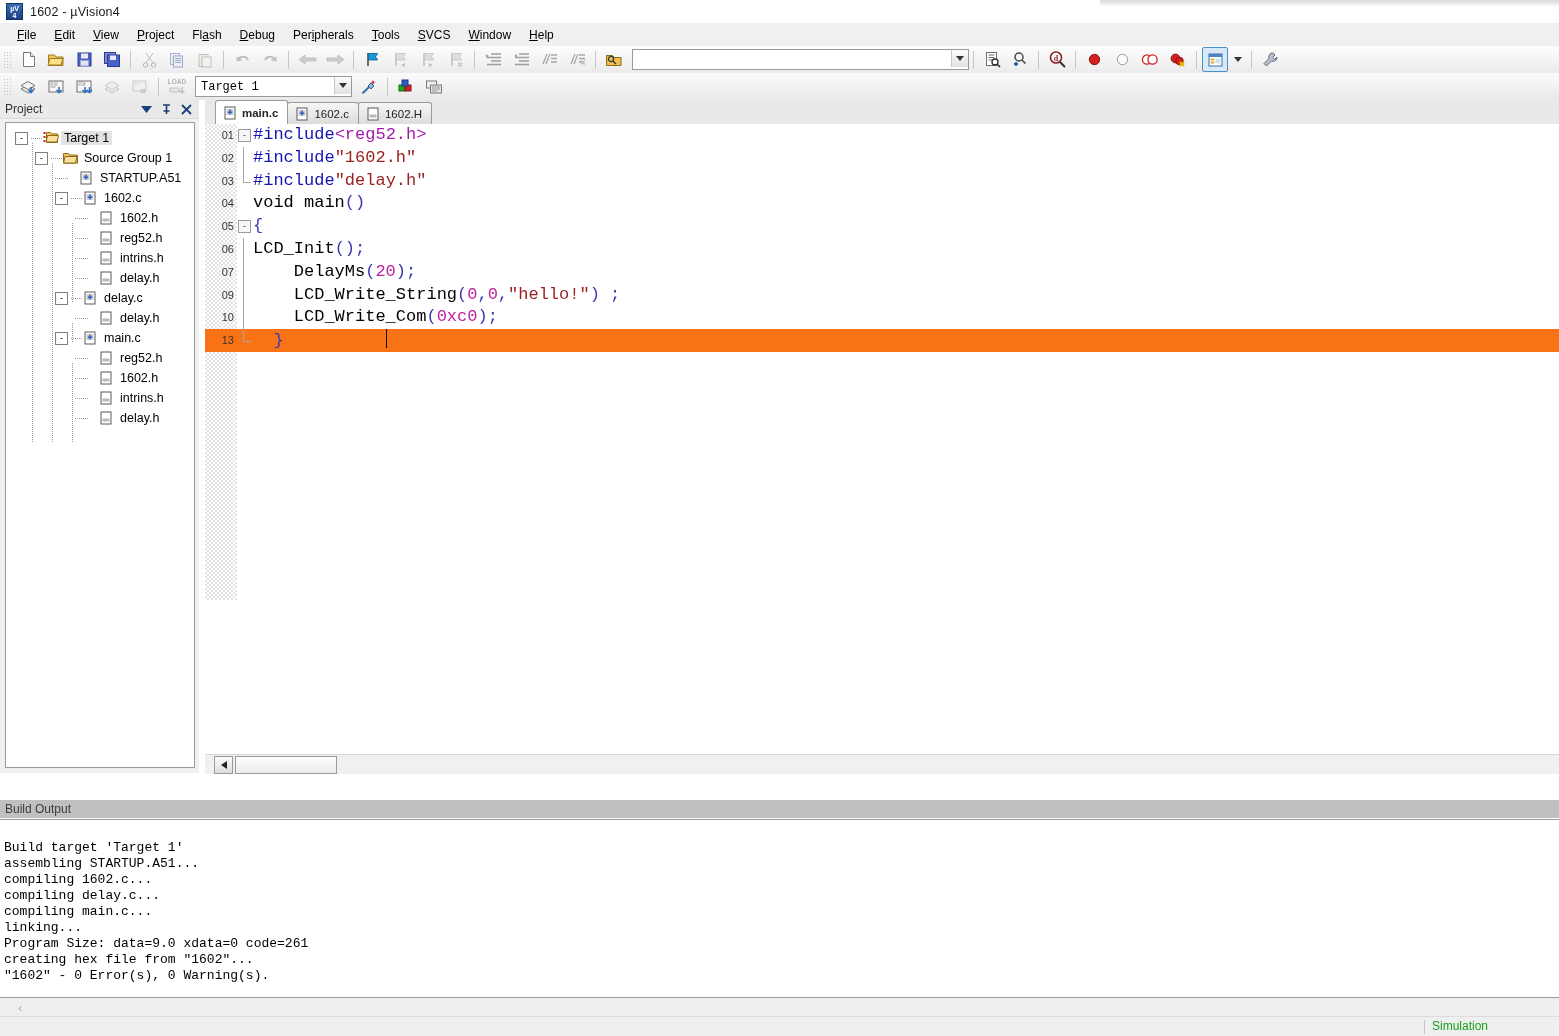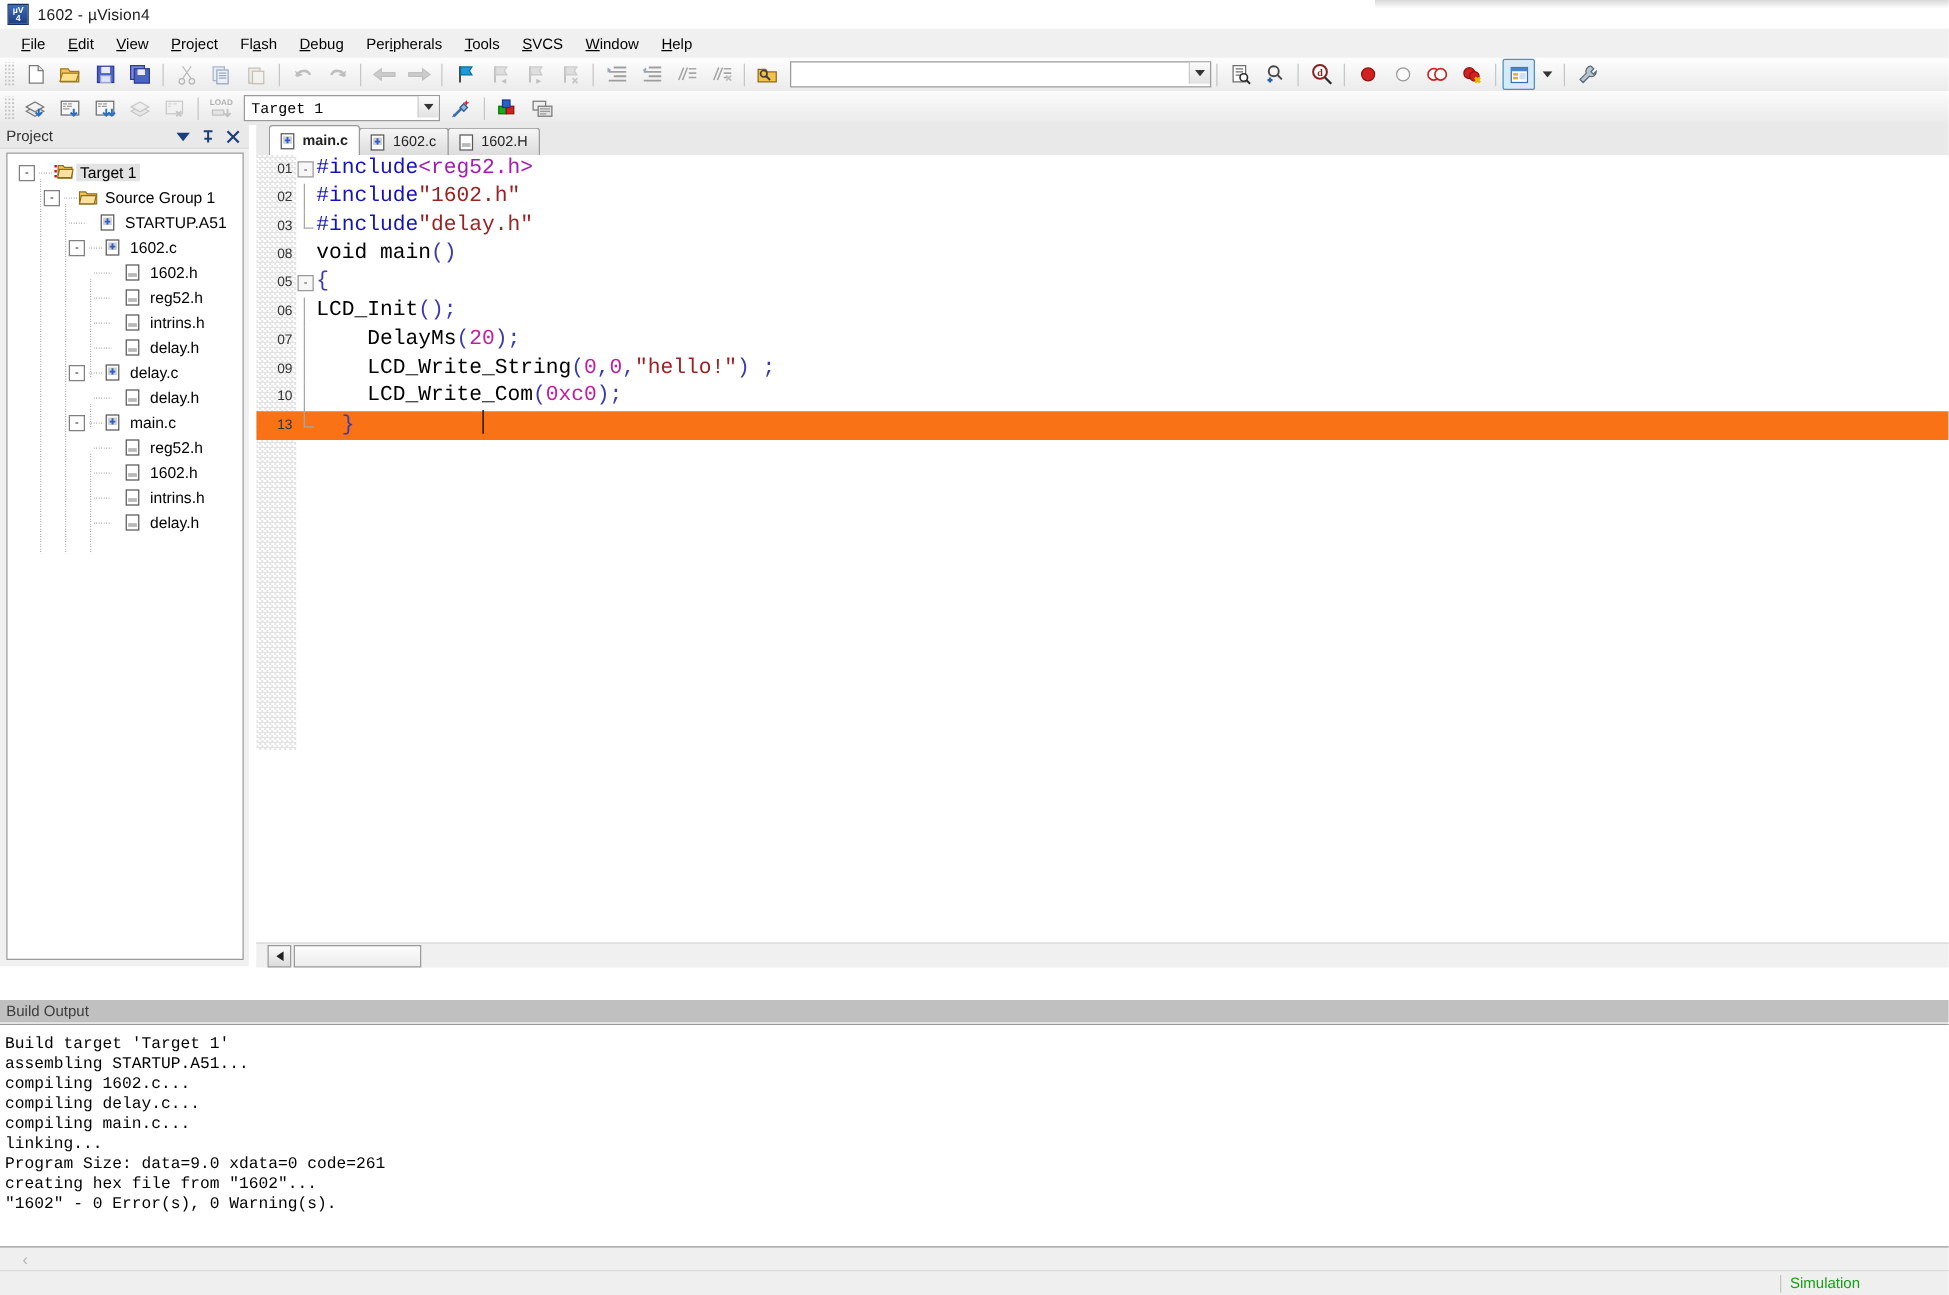--- a/index.html
+++ b/index.html
@@ -116,21 +116,21 @@
      background:linear-gradient(#fbfbfb,#dcdcdc);display:flex;align-items:center;justify-content:center;}
   .hs-thumb{width:100px;height:16px;border:1px solid #9a9a9a;
      background:linear-gradient(#fdfdfd,#ececec);margin-left:2px;}
 
   
   .build{position:absolute;left:0;top:800px;width:1559px;height:215px;background:#fff;}
   .build-header{height:18px;background:#c0c0c0;display:flex;align-items:center;padding-left:5px;
      font-size:12px;color:#3c3c3c;}
   .build-body{position:absolute;left:0;top:19px;width:1559px;height:177px;background:#fff;
      border-top:1px solid #9a9a9a;font-family:"Liberation Mono",monospace;font-size:13px;
-     line-height:16px;padding:7px 0 0 4px;box-sizing:border-box;white-space:pre;}
+     line-height:16px;padding:20px 0 0 4px;box-sizing:border-box;white-space:pre;}
   .build-scroll{position:absolute;left:0;top:997px;width:1559px;height:19px;
      background:#efefef;border-top:1px solid #9a9a9a;display:flex;align-items:center;}
   .bs-arrow{margin-left:18px;color:#b4b4b4;font-size:13px;}
 
   
   .statusbar{position:absolute;left:0;top:1016px;width:1559px;height:20px;
      background:#efefef;border-top:1px solid #dcdcdc;display:flex;align-items:center;}
   .status-sep{position:absolute;left:1424px;top:3px;width:1px;height:14px;background:#c4c4c4;}
   .status-sim{position:absolute;left:1432px;top:2px;font-size:12px;color:#15a015;}
 </style>
@@ -769,21 +769,21 @@
           </span>
           <span>1602.H</span>
         </div>
       </div>
     <div class="code-scroll">
       <div class="gutter"></div>
       <div class="codelines" id="code-lines">
           <div class="cline"><span class="lnum">01</span><span class="foldcol"><span class="foldbox">-</span></span><span class="ctext"><span class="k-pre">#include</span><span class="k-inc">&lt;reg52.h&gt;</span></span></div>
           <div class="cline"><span class="lnum">02</span><span class="foldcol"><span class="foldline"></span></span><span class="ctext"><span class="k-pre">#include</span><span class="k-str">"1602.h"</span></span></div>
           <div class="cline"><span class="lnum">03</span><span class="foldcol"><span class="foldend"></span></span><span class="ctext"><span class="k-pre">#include</span><span class="k-str">"delay.h"</span></span></div>
-          <div class="cline"><span class="lnum">08</span><span class="foldcol"></span><span class="ctext"><span class="k-id">void main</span><span class="k-punc">()</span></span></div>
+          <div class="cline"><span class="lnum">04</span><span class="foldcol"></span><span class="ctext"><span class="k-id">void main</span><span class="k-punc">()</span></span></div>
           <div class="cline"><span class="lnum">05</span><span class="foldcol"><span class="foldbox">-</span></span><span class="ctext"><span class="k-punc">{</span></span></div>
           <div class="cline"><span class="lnum">06</span><span class="foldcol"><span class="foldline"></span></span><span class="ctext"><span class="k-id">LCD_Init</span><span class="k-punc">();</span></span></div>
           <div class="cline"><span class="lnum">07</span><span class="foldcol"><span class="foldline"></span></span><span class="ctext"><span class="k-id">    DelayMs</span><span class="k-punc">(</span><span class="k-num">20</span><span class="k-punc">);</span></span></div>
           <div class="cline"><span class="lnum">09</span><span class="foldcol"><span class="foldline"></span></span><span class="ctext"><span class="k-id">    LCD_Write_String</span><span class="k-punc">(</span><span class="k-num">0</span><span class="k-punc">,</span><span class="k-num">0</span><span class="k-punc">,</span><span class="k-str">"hello!"</span><span class="k-punc">) ;</span></span></div>
           <div class="cline"><span class="lnum">10</span><span class="foldcol"><span class="foldline"></span></span><span class="ctext"><span class="k-id">    LCD_Write_Com</span><span class="k-punc">(</span><span class="k-num">0xc0</span><span class="k-punc">);</span></span></div>
           <div class="cline cur"><span class="lnum">13</span><span class="foldcol"><span class="foldend"></span></span><span class="ctext"><span class="k-punc">  }</span>          <span class="caret"></span></span></div>
         </div>
     </div>
     <div class="hscroll">
       <div class="hs-btn">

